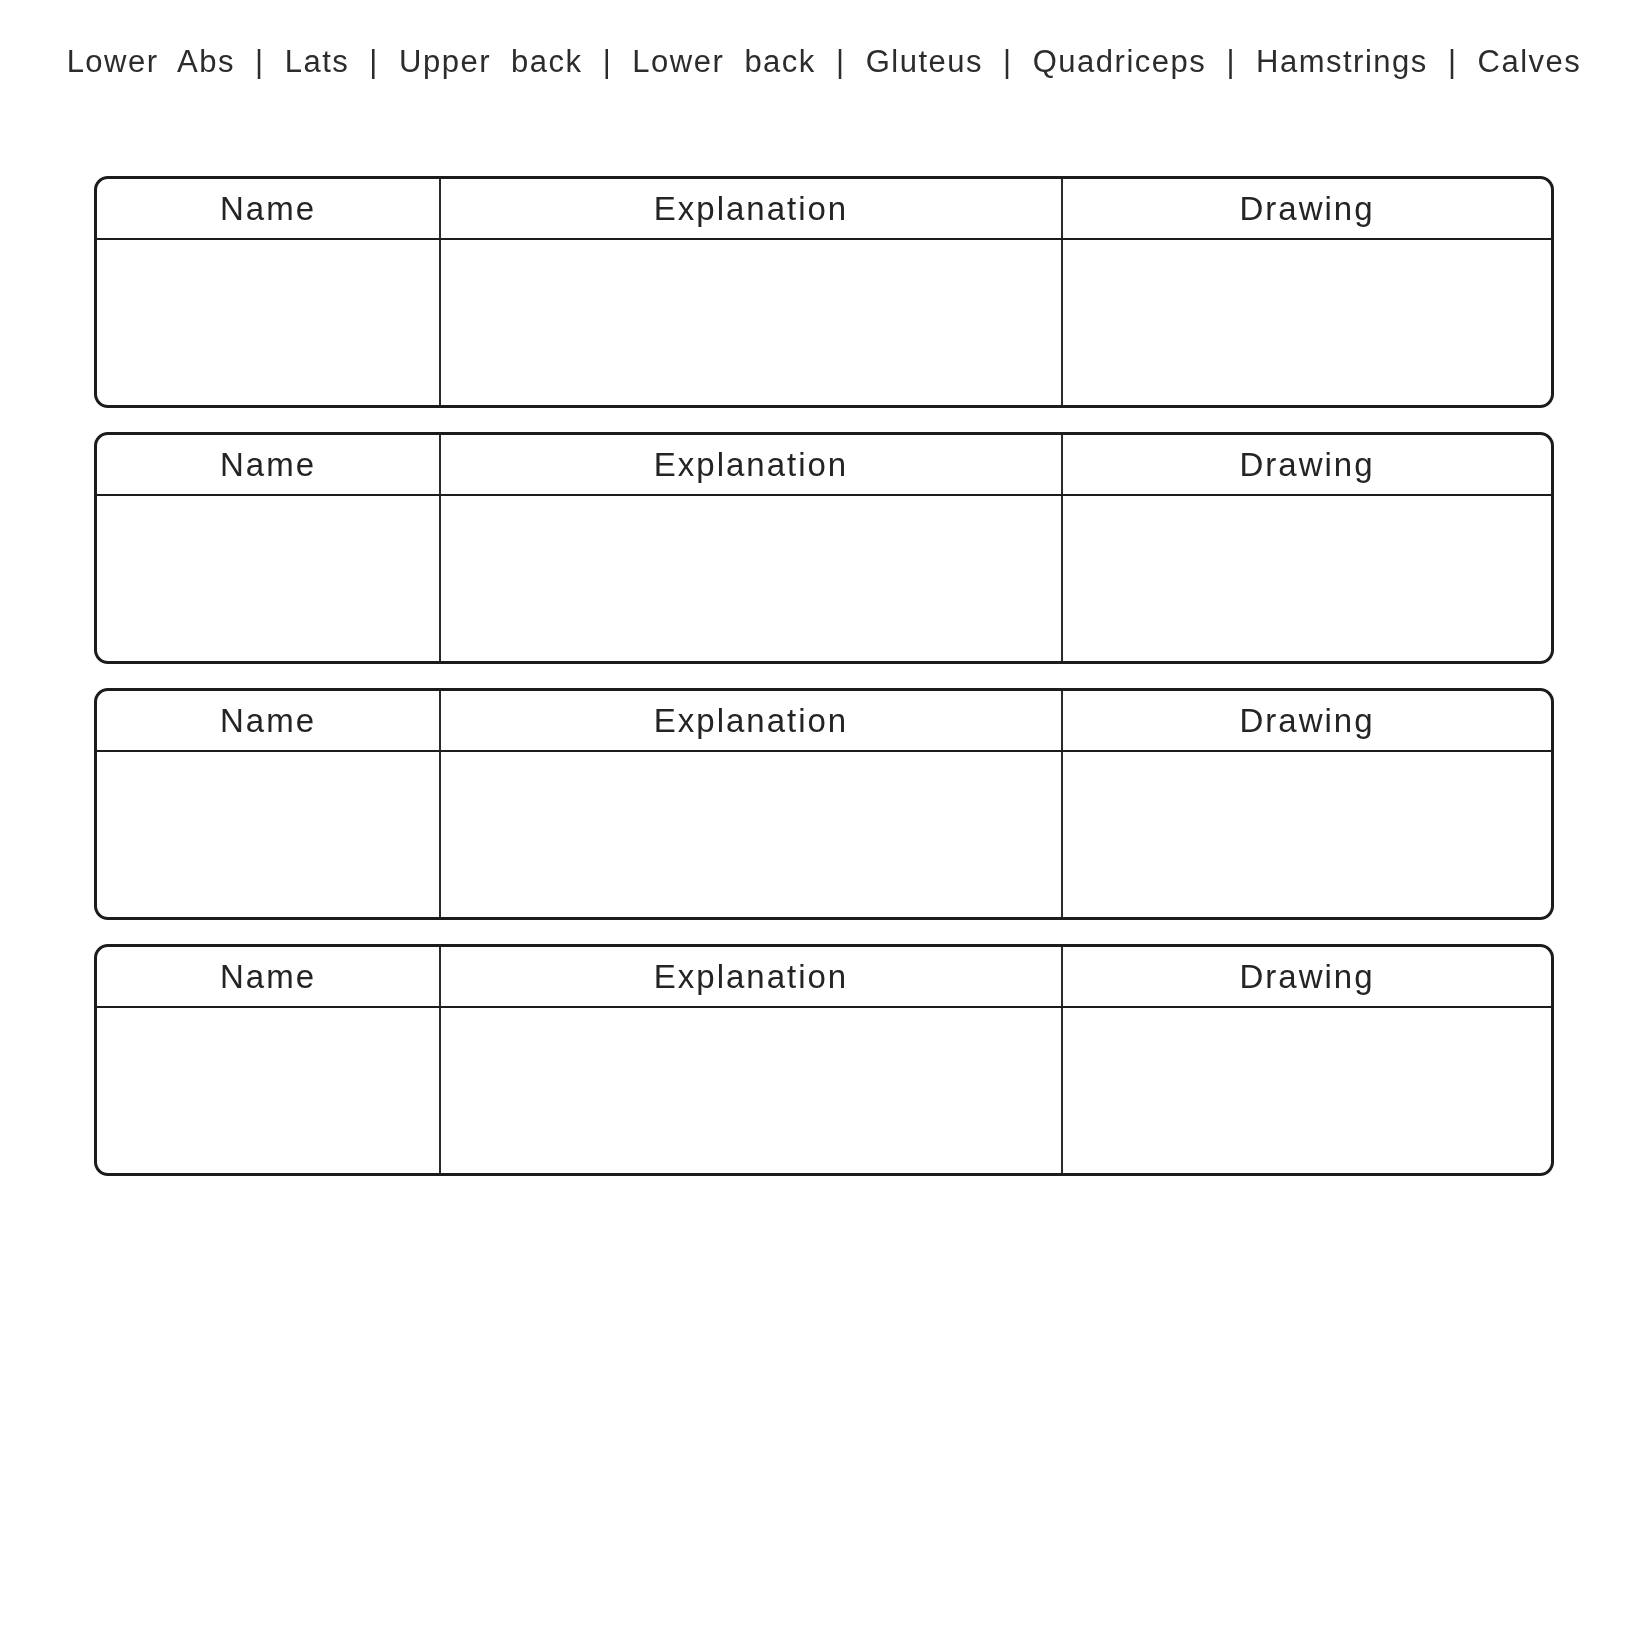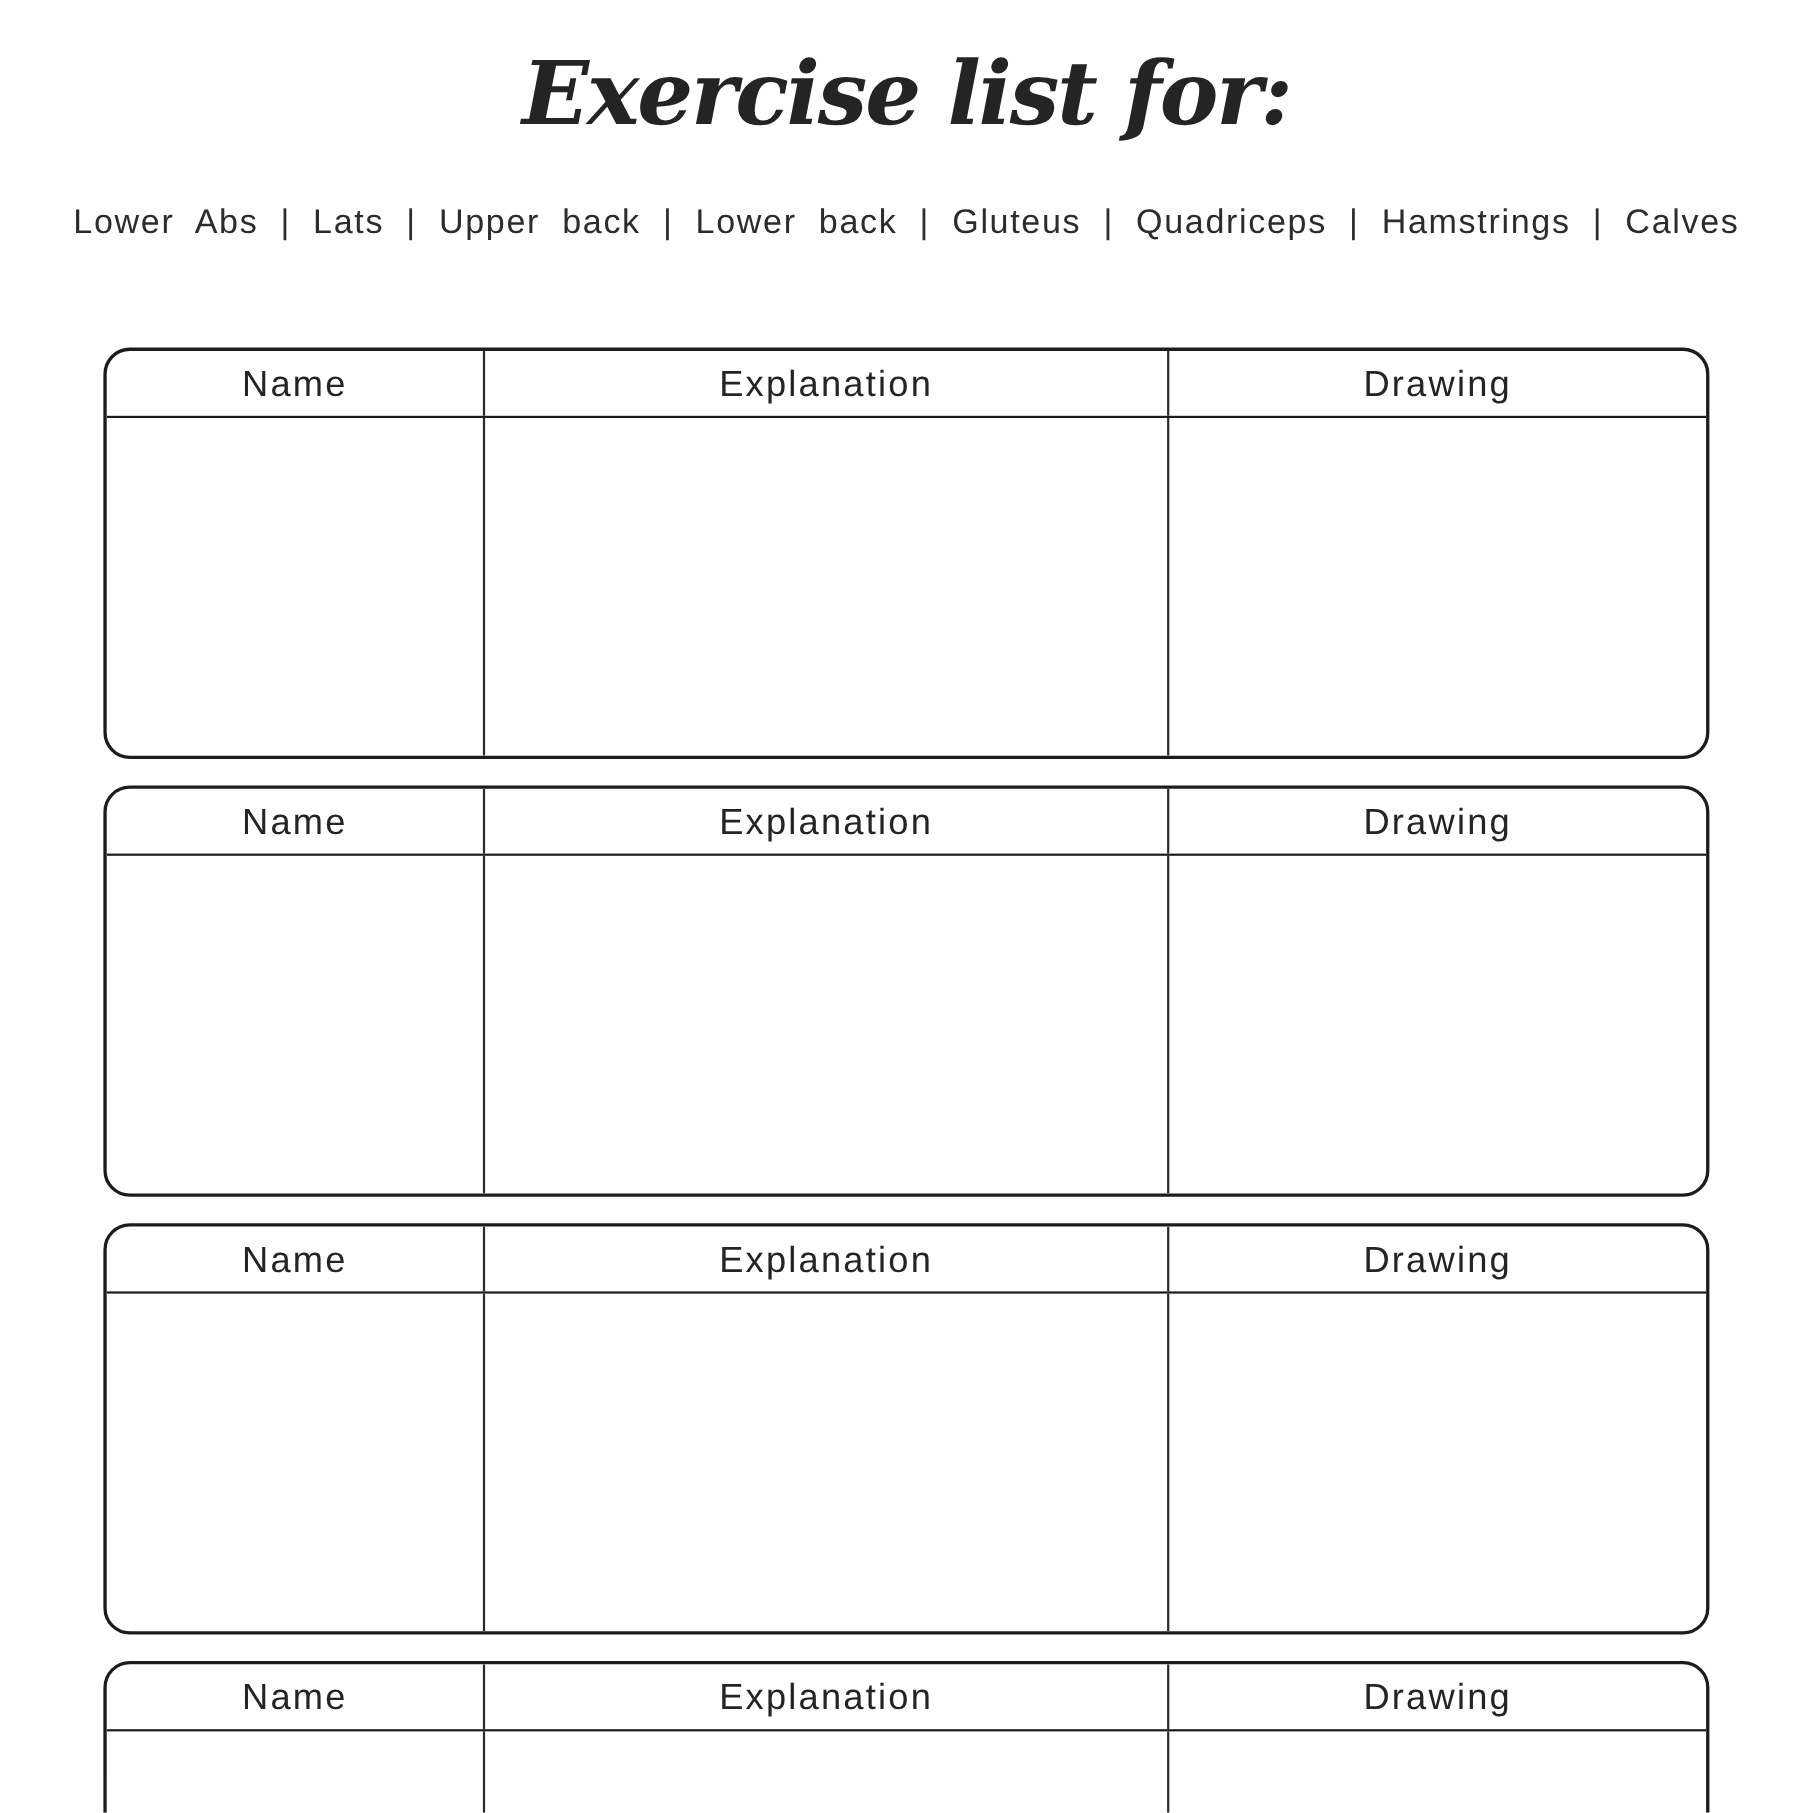--- a/index.html
+++ b/index.html
@@ -38,23 +38,23 @@
     word-spacing: 10px;
     font-weight: 400;
     color: #2c2c2c;
     white-space: nowrap;
   }
   .tables {
     margin: 91px 94px 0 94px; 
   }
   .ex-table {
     box-sizing: border-box;
-    height: 374px;
+    height: 232px;
     border: 3px solid #1c1c1c;
-    border-radius: 24px;
+    border-radius: 14px;
     margin-bottom: 24px;
     display: flex;
     flex-direction: column;
     overflow: hidden;
     background: #ffffff;
   }
   .ex-table:last-child { margin-bottom: 0; }
   .ex-head {
     display: grid;
     grid-template-columns: 344px 622px 1fr;
@@ -77,21 +77,20 @@
   }
   .col-divider-right {
     border-right: 2px solid #2a2a2a;
   }
 </style>
 </head>
 <body>
 
 <div class="page">
 
-  <div class="title">Exercise list for:</div>
 
   <div class="muscle-list">
     <div>Lower Abs | Lats | Upper back | Lower back | Gluteus | Quadriceps | Hamstrings | Calves</div>
   </div>
 
   <div class="tables">
 
     <div class="ex-table">
       <div class="ex-head">
         <div class="hcell col-divider-right">Name</div>

